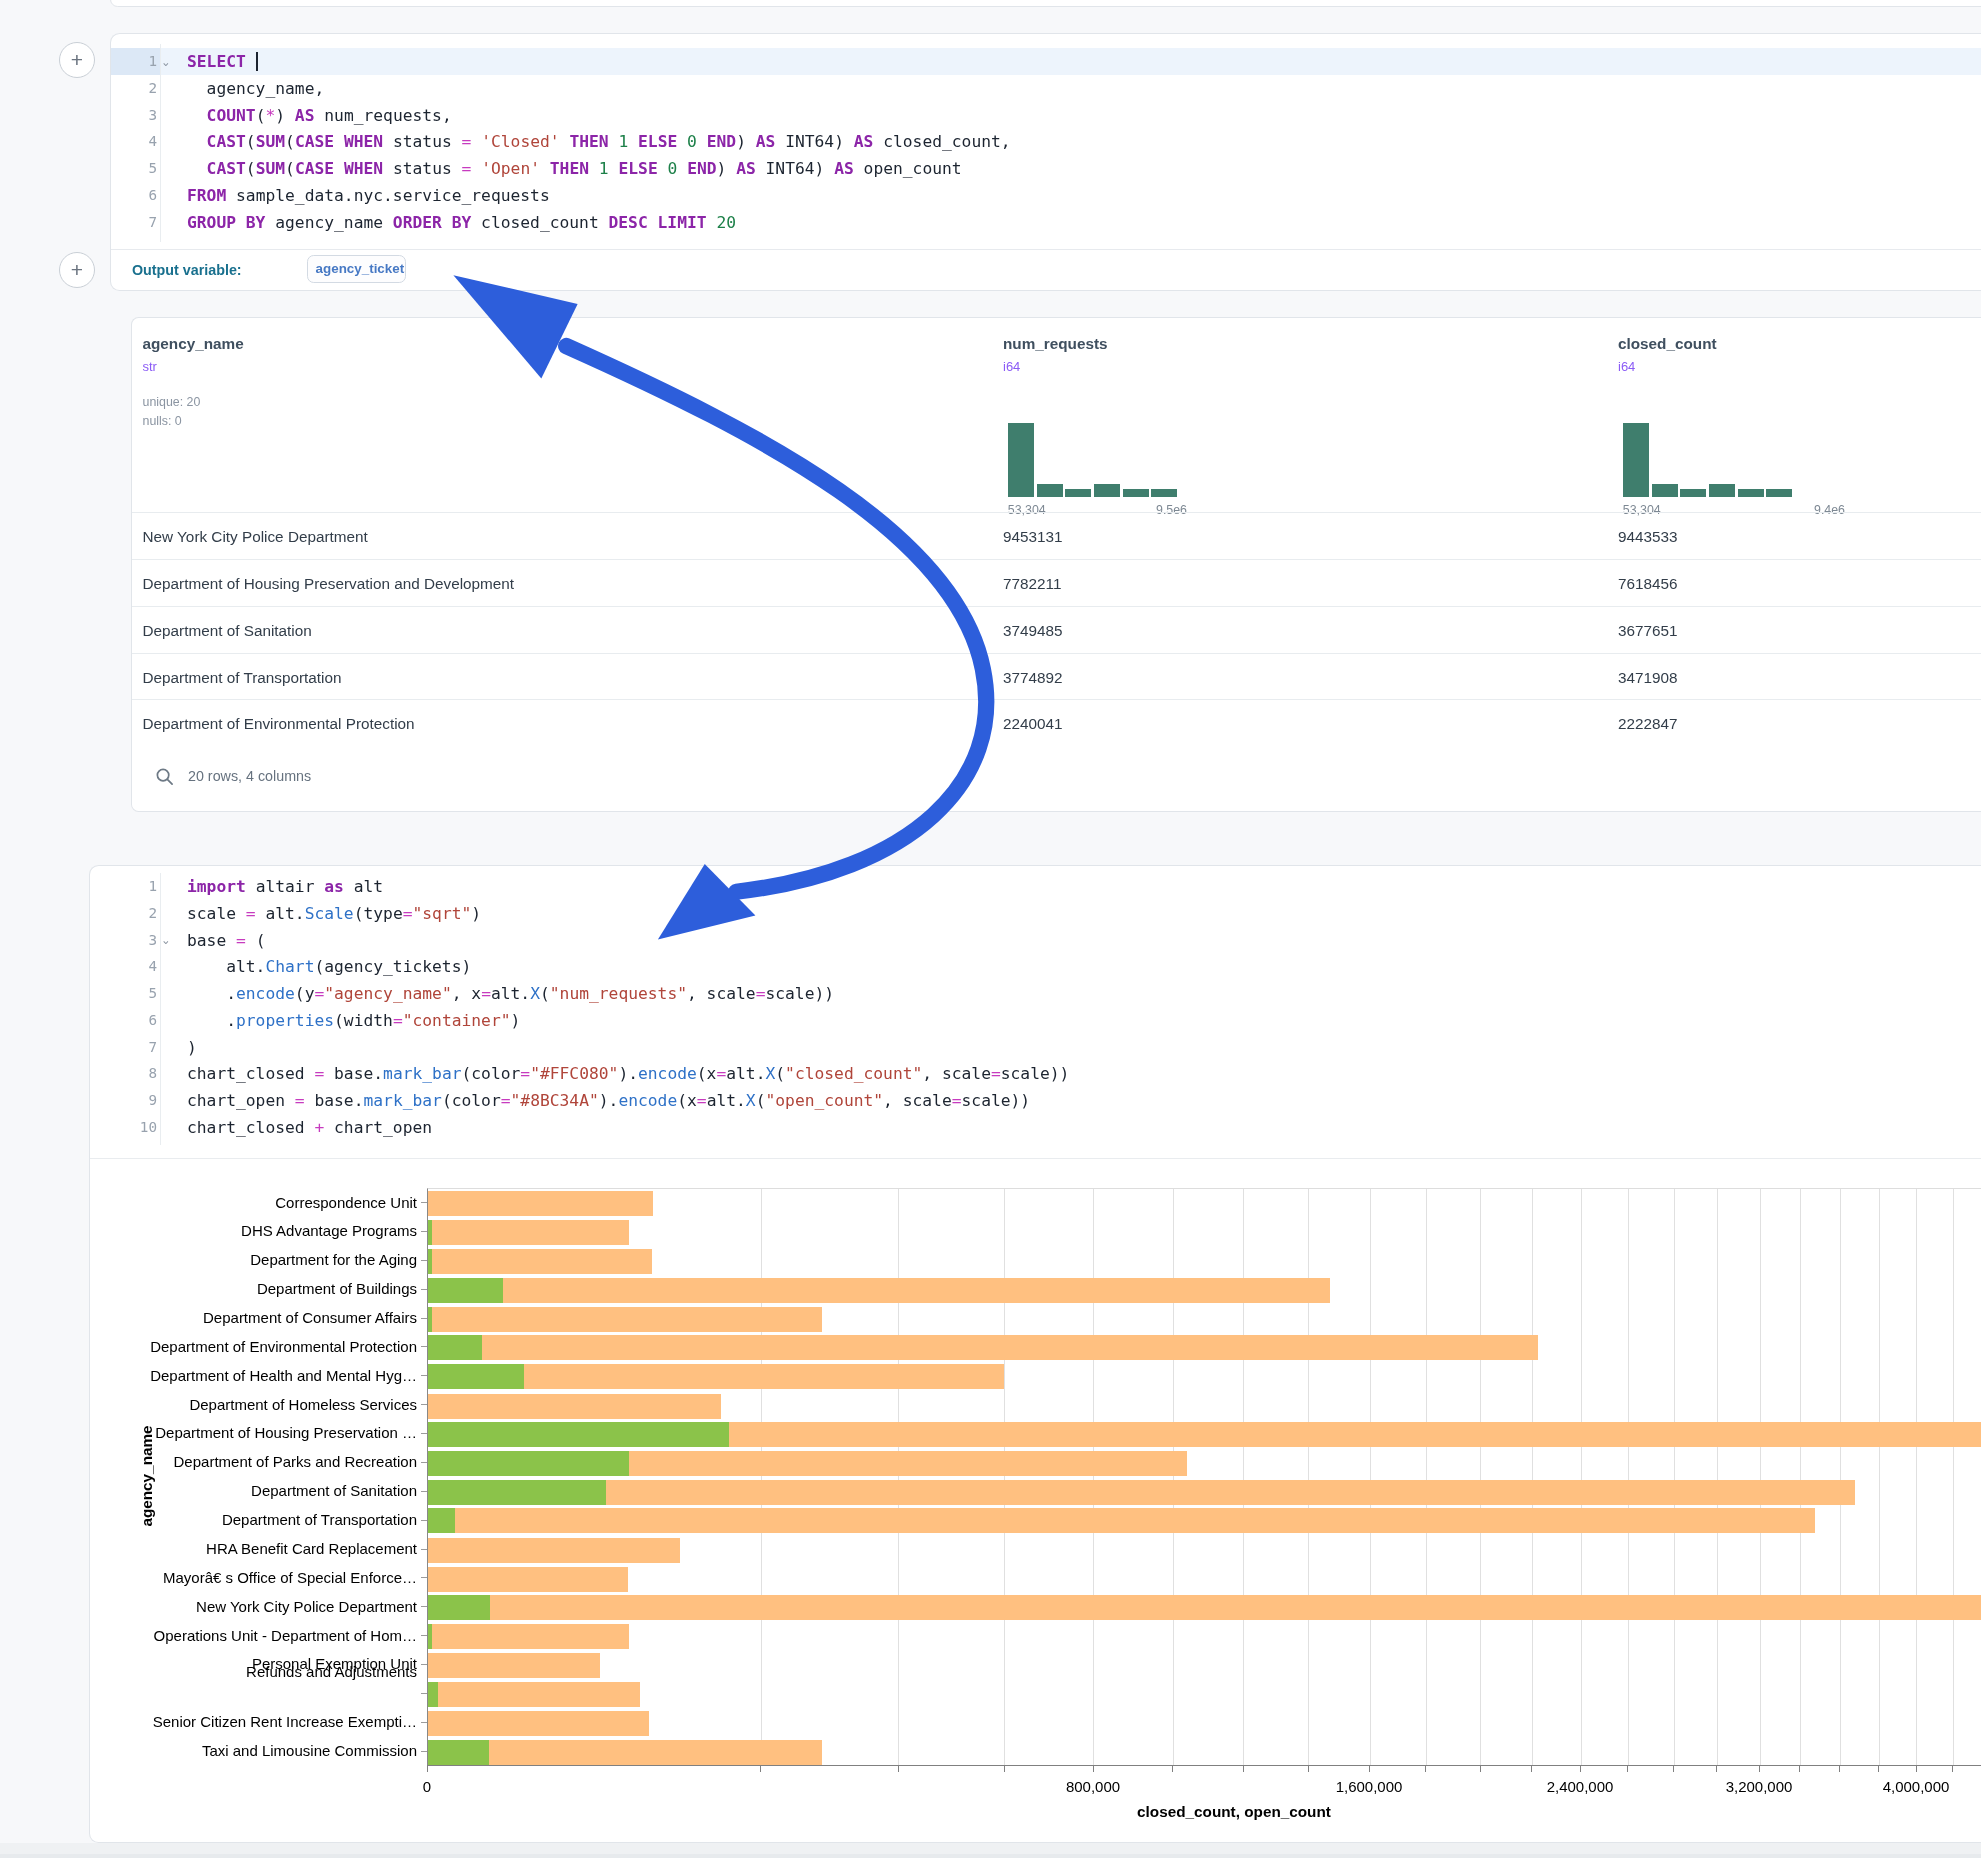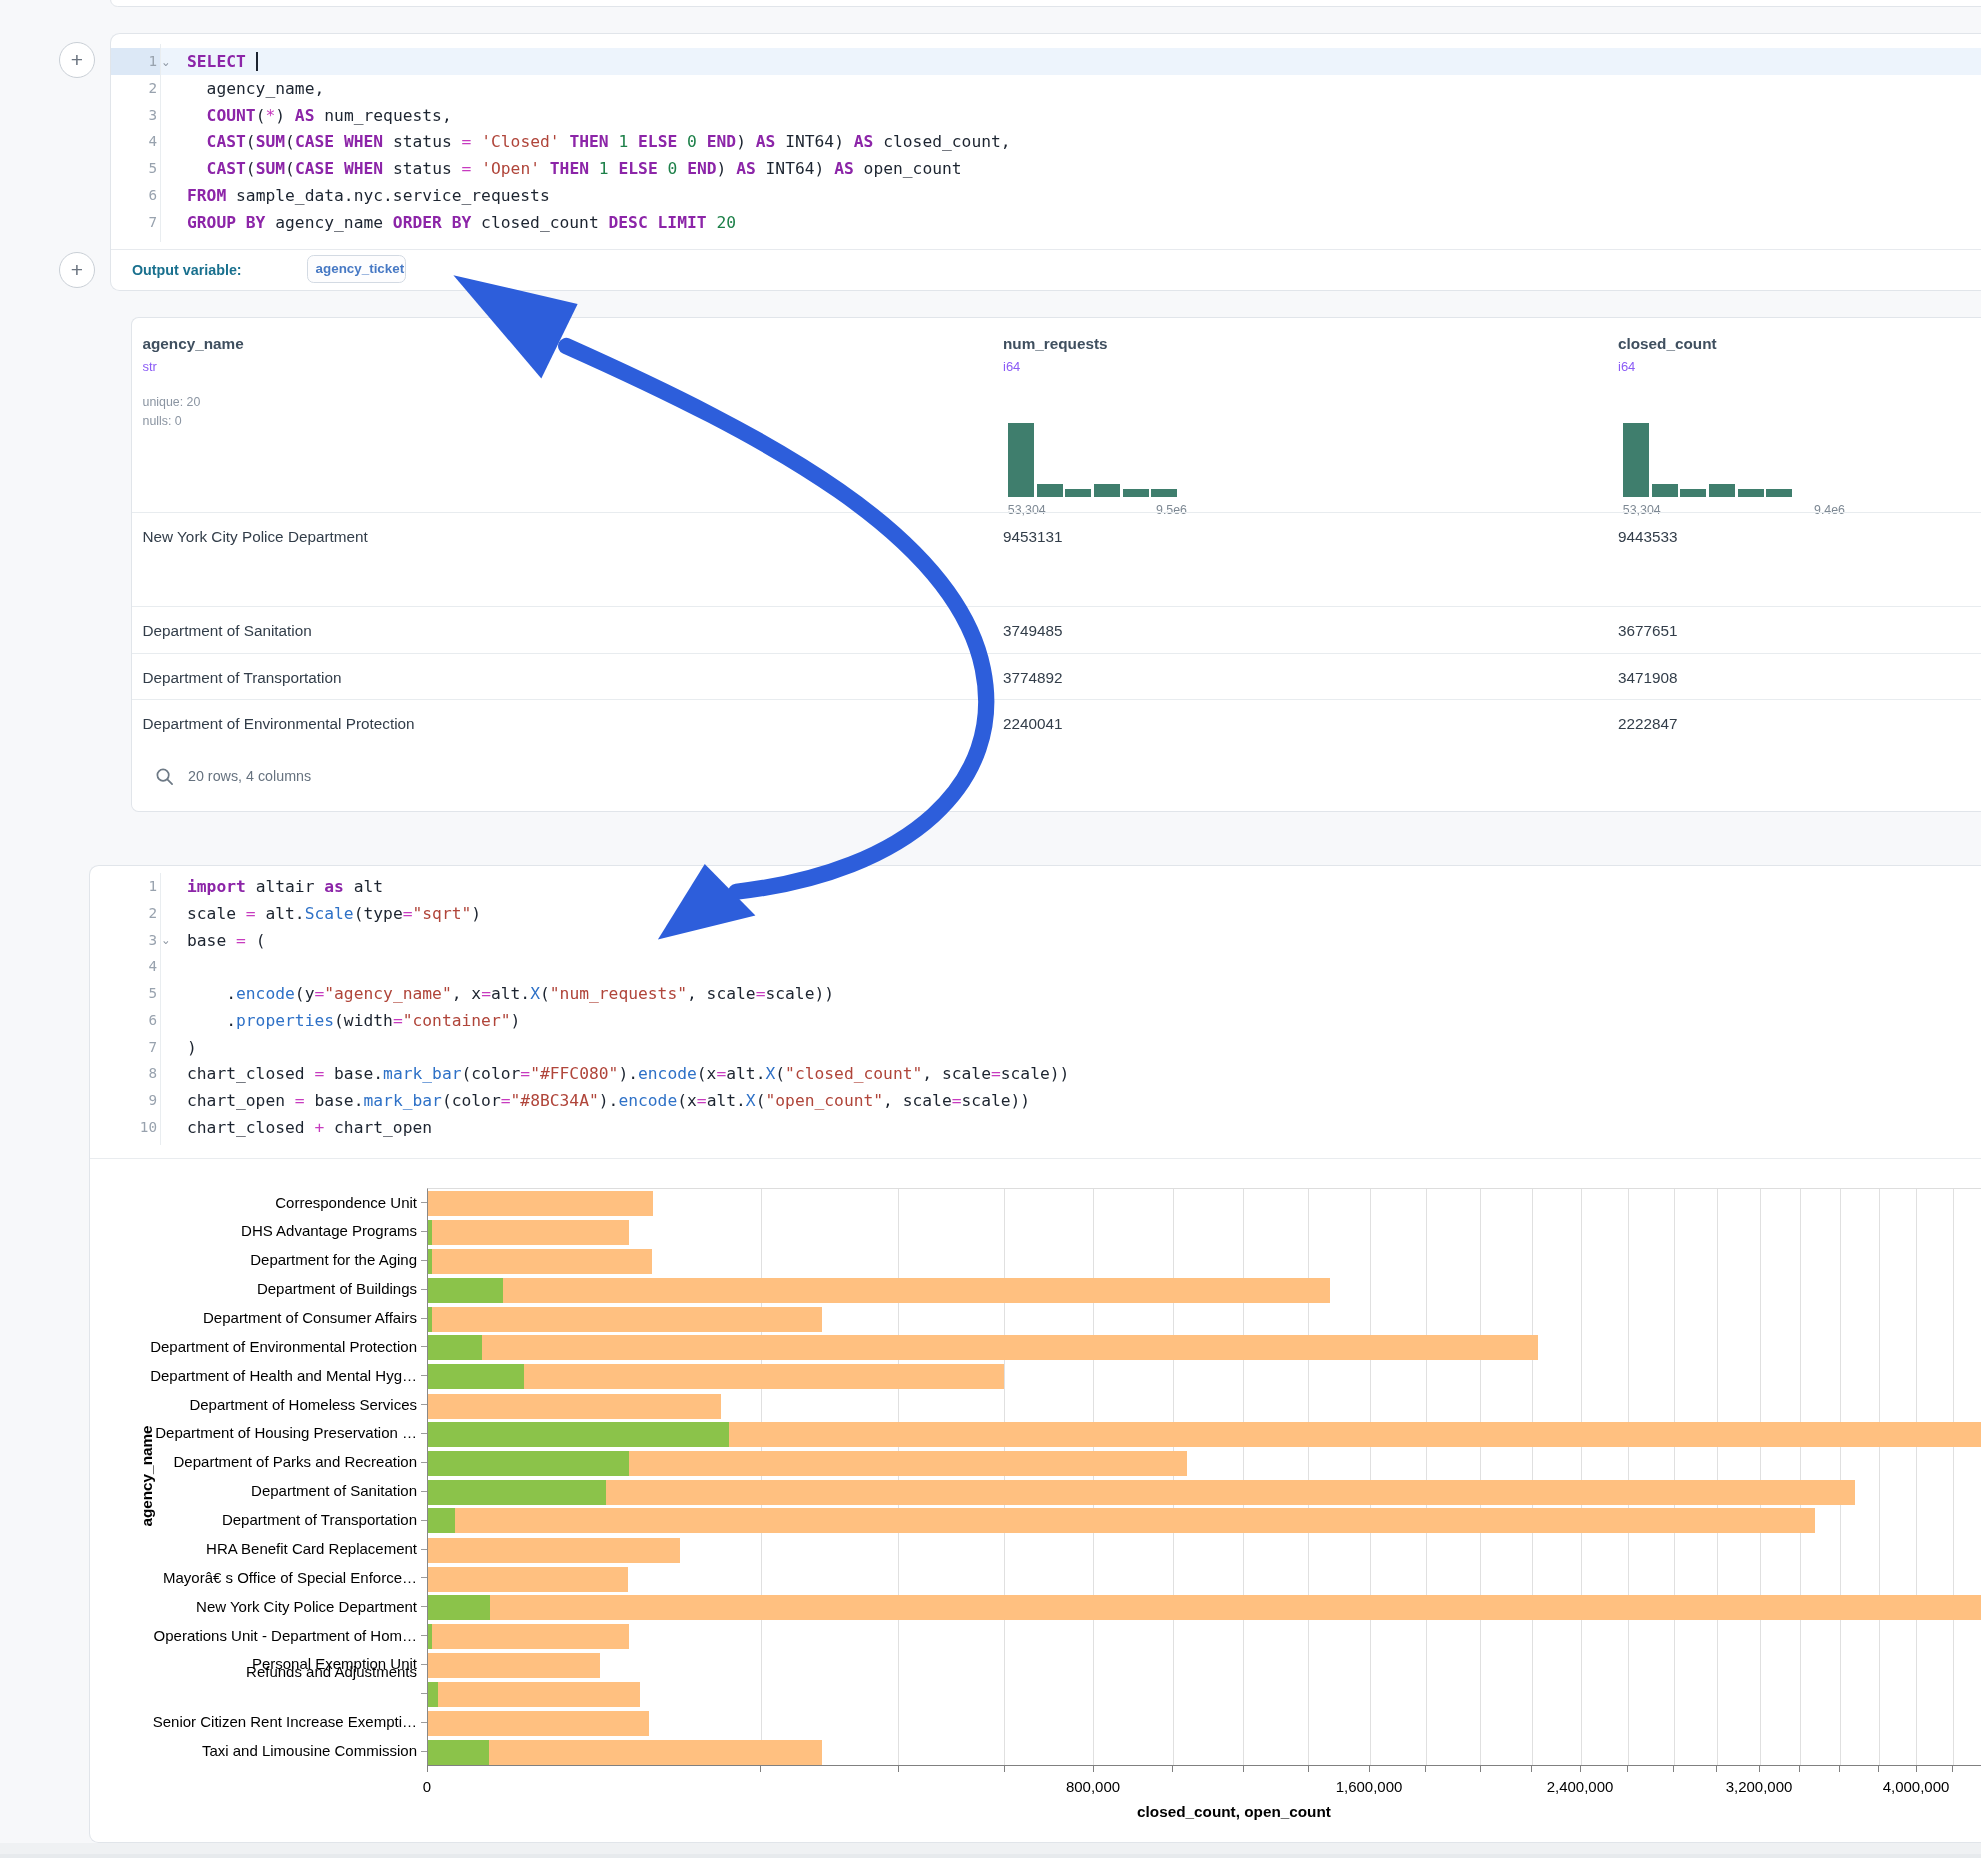--- a/index.html
+++ b/index.html
@@ -107,20 +107,25 @@
       <span class="hist-label" style="left:153px;top:168px;margin-left:43px;">9.4e6</span>
     </div>
   </div>
 
   <div id="table-rows" style="position:absolute;left:0;top:194px;right:0;height:234px;">
       <div class="trow" style="top: 0px;">
         <div class="tcell" style="left: 10.5px;">New York City Police Department</div>
         <div class="tcell" style="left: 871px;">9453131</div>
         <div class="tcell" style="left: 1486px;">9443533</div>
       </div>
+      <div class="trow" style="top: 47px;">
+        <div class="tcell" style="left: 10.5px;">Department of Housing Preservation and Development</div>
+        <div class="tcell" style="left: 871px;">7782211</div>
+        <div class="tcell" style="left: 1486px;">7618456</div>
+      </div>
       <div class="trow" style="top: 94px;">
         <div class="tcell" style="left: 10.5px;">Department of Sanitation</div>
         <div class="tcell" style="left: 871px;">3749485</div>
         <div class="tcell" style="left: 1486px;">3677651</div>
       </div>
       <div class="trow" style="top: 141px;">
         <div class="tcell" style="left: 10.5px;">Department of Transportation</div>
         <div class="tcell" style="left: 871px;">3774892</div>
         <div class="tcell" style="left: 1486px;">3471908</div>
       </div>
@@ -146,20 +151,21 @@
   <div style="position:absolute;left:70px;top:6.7px;height:272px;width:1px;background:#e9edf0;"></div>
   <div style="position:absolute;left:21px;top:6.7px;right:0;height:272px;">
       <div class="gutter-num" style="top: 0px; width: 46px;">1</div>
       <div class="code-line mono" style="top: 0px; left: 76px;"><span class="tok-k">import</span><span class="tok-t"> altair </span><span class="tok-k">as</span><span class="tok-t"> alt</span></div>
       <div class="gutter-num" style="top: 27px; width: 46px;">2</div>
       <div class="code-line mono" style="top: 27px; left: 76px;"><span class="tok-t">scale </span><span class="tok-o">=</span><span class="tok-t"> alt.</span><span class="tok-f">Scale</span><span class="tok-t">(type</span><span class="tok-o">=</span><span class="tok-s">"sqrt"</span><span class="tok-t">)</span></div>
       <div class="gutter-num" style="top: 54px; width: 46px;">3</div>
       <span class="chev" style="left: 50px; top: 60px;">⌄</span>
       <div class="code-line mono" style="top: 54px; left: 76px;"><span class="tok-t">base </span><span class="tok-o">=</span><span class="tok-t"> (</span></div>
       <div class="gutter-num" style="top: 80px; width: 46px;">4</div>
+      <div class="code-line mono" style="top: 80px; left: 76px;"><span class="tok-t">    alt.</span><span class="tok-f">Chart</span><span class="tok-t">(agency_tickets)</span></div>
       <div class="gutter-num" style="top: 107px; width: 46px;">5</div>
       <div class="code-line mono" style="top: 107px; left: 76px;"><span class="tok-t">    .</span><span class="tok-f">encode</span><span class="tok-t">(y</span><span class="tok-o">=</span><span class="tok-s">"agency_name"</span><span class="tok-t">, x</span><span class="tok-o">=</span><span class="tok-t">alt.</span><span class="tok-f">X</span><span class="tok-t">(</span><span class="tok-s">"num_requests"</span><span class="tok-t">, scale</span><span class="tok-o">=</span><span class="tok-t">scale))</span></div>
       <div class="gutter-num" style="top: 134px; width: 46px;">6</div>
       <div class="code-line mono" style="top: 134px; left: 76px;"><span class="tok-t">    .</span><span class="tok-f">properties</span><span class="tok-t">(width</span><span class="tok-o">=</span><span class="tok-s">"container"</span><span class="tok-t">)</span></div>
       <div class="gutter-num" style="top: 161px; width: 46px;">7</div>
       <div class="code-line mono" style="top: 161px; left: 76px;"><span class="tok-t">)</span></div>
       <div class="gutter-num" style="top: 187px; width: 46px;">8</div>
       <div class="code-line mono" style="top: 187px; left: 76px;"><span class="tok-t">chart_closed </span><span class="tok-o">=</span><span class="tok-t"> base.</span><span class="tok-f">mark_bar</span><span class="tok-t">(color</span><span class="tok-o">=</span><span class="tok-s">"#FFC080"</span><span class="tok-t">).</span><span class="tok-f">encode</span><span class="tok-t">(x</span><span class="tok-o">=</span><span class="tok-t">alt.</span><span class="tok-f">X</span><span class="tok-t">(</span><span class="tok-s">"closed_count"</span><span class="tok-t">, scale</span><span class="tok-o">=</span><span class="tok-t">scale))</span></div>
       <div class="gutter-num" style="top: 214px; width: 46px;">9</div>
       <div class="code-line mono" style="top: 214px; left: 76px;"><span class="tok-t">chart_open </span><span class="tok-o">=</span><span class="tok-t"> base.</span><span class="tok-f">mark_bar</span><span class="tok-t">(color</span><span class="tok-o">=</span><span class="tok-s">"#8BC34A"</span><span class="tok-t">).</span><span class="tok-f">encode</span><span class="tok-t">(x</span><span class="tok-o">=</span><span class="tok-t">alt.</span><span class="tok-f">X</span><span class="tok-t">(</span><span class="tok-s">"open_count"</span><span class="tok-t">, scale</span><span class="tok-o">=</span><span class="tok-t">scale))</span></div>

